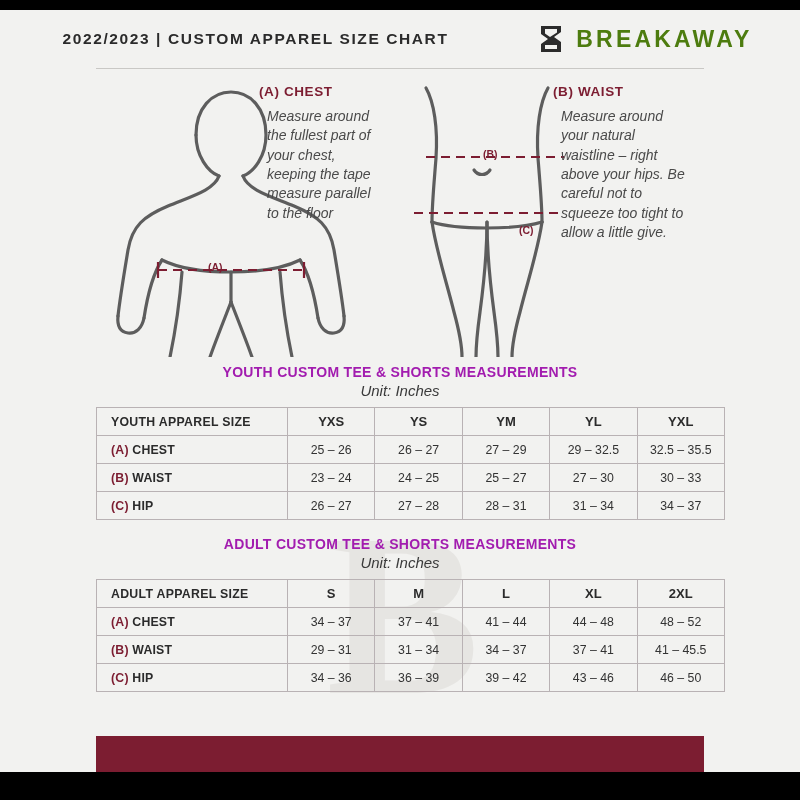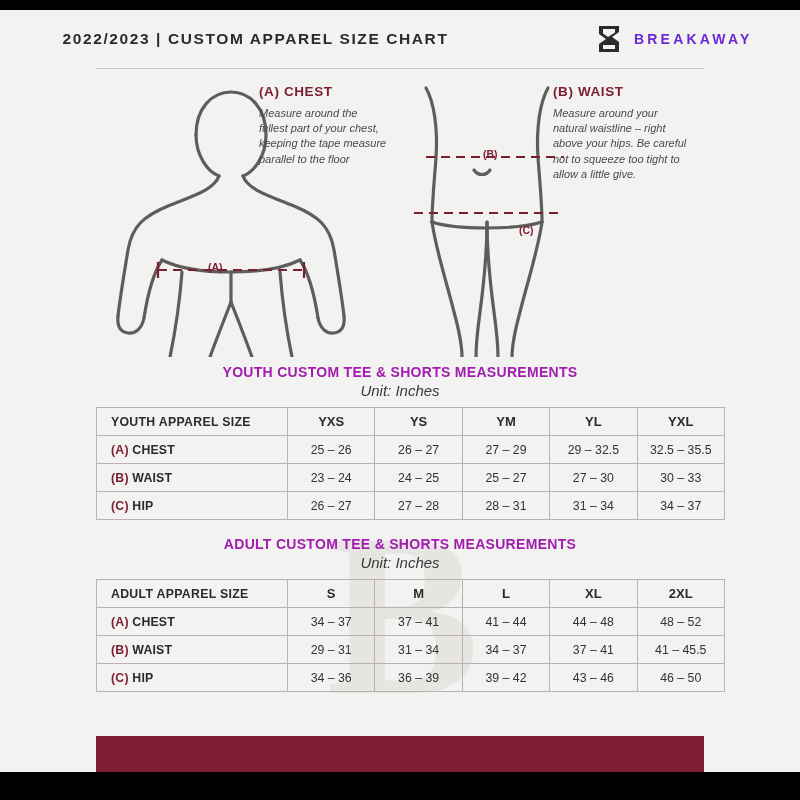--- a/index.html
+++ b/index.html
@@ -87,24 +87,24 @@
     display: flex;
     align-items: center;
     gap: 12px;
   }
   .brand-mark {
     width: 26px;
     height: 30px;
     position: relative;
   }
   .brand-name {
-    font-size: 14px;
+    font-size: 23px;
     font-weight: bold;
     letter-spacing: 3.2px;
-    color: #6d28d9;
+    color: #4d7c0f;
   }
   .header-rule {
     position: absolute;
     left: 96px;
     top: 68px;
     width: 608px;
     height: 1px;
     background: #c9c8c5;
   }
   
@@ -116,25 +116,25 @@
     height: 285px;
   }
   .note-title {
     font-size: 13.5px;
     font-weight: bold;
     letter-spacing: 0.6px;
     color: #7c1d31;
     margin: 0 0 7px 0;
   }
   .note-body {
-    font-size: 11px;
+    font-size: 14px;
     line-height: 1.38;
     font-style: italic;
     color: #4a4a4a;
-    margin: 0;
+    margin: 8px;
   }
   .note-a {
     position: absolute;
     left: 163px;
     top: 12px;
     width: 128px;
   }
   .note-b {
     position: absolute;
     left: 457px;

